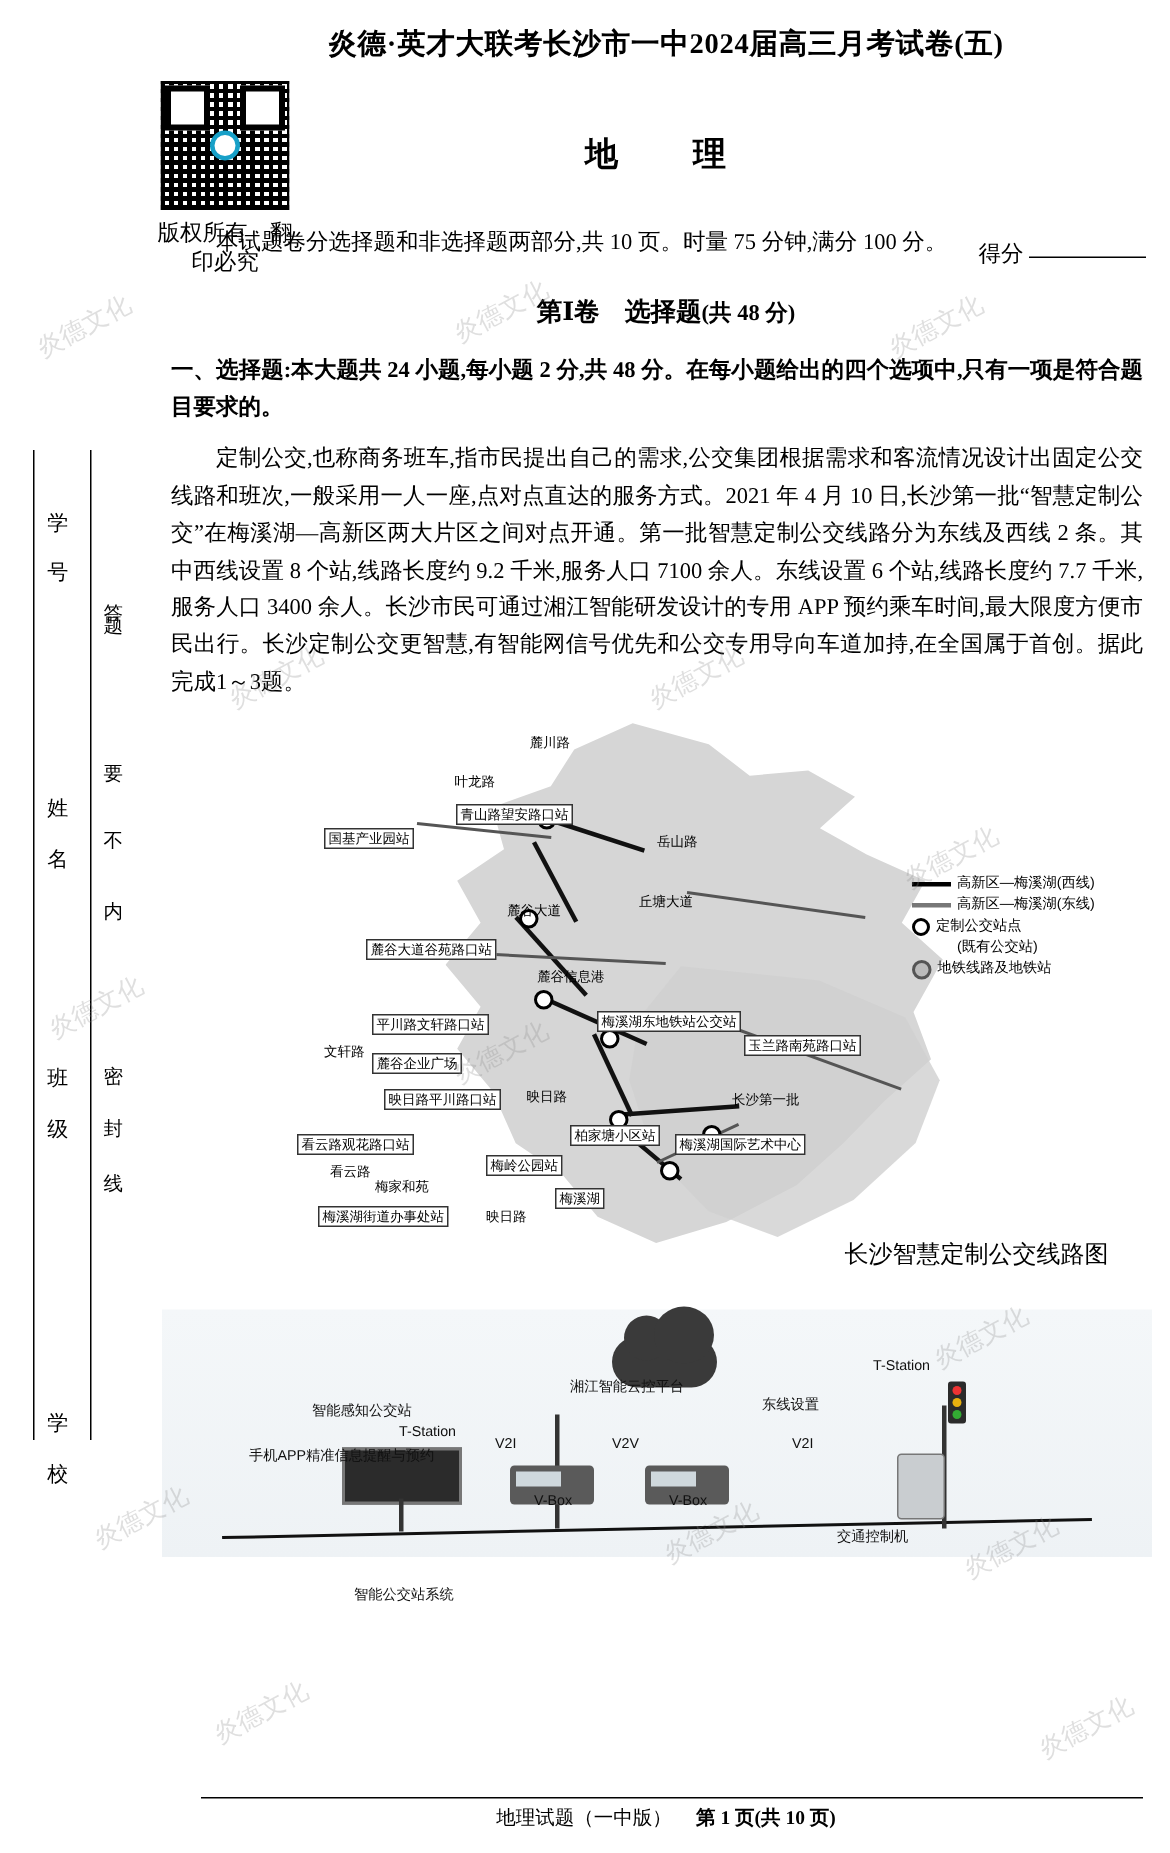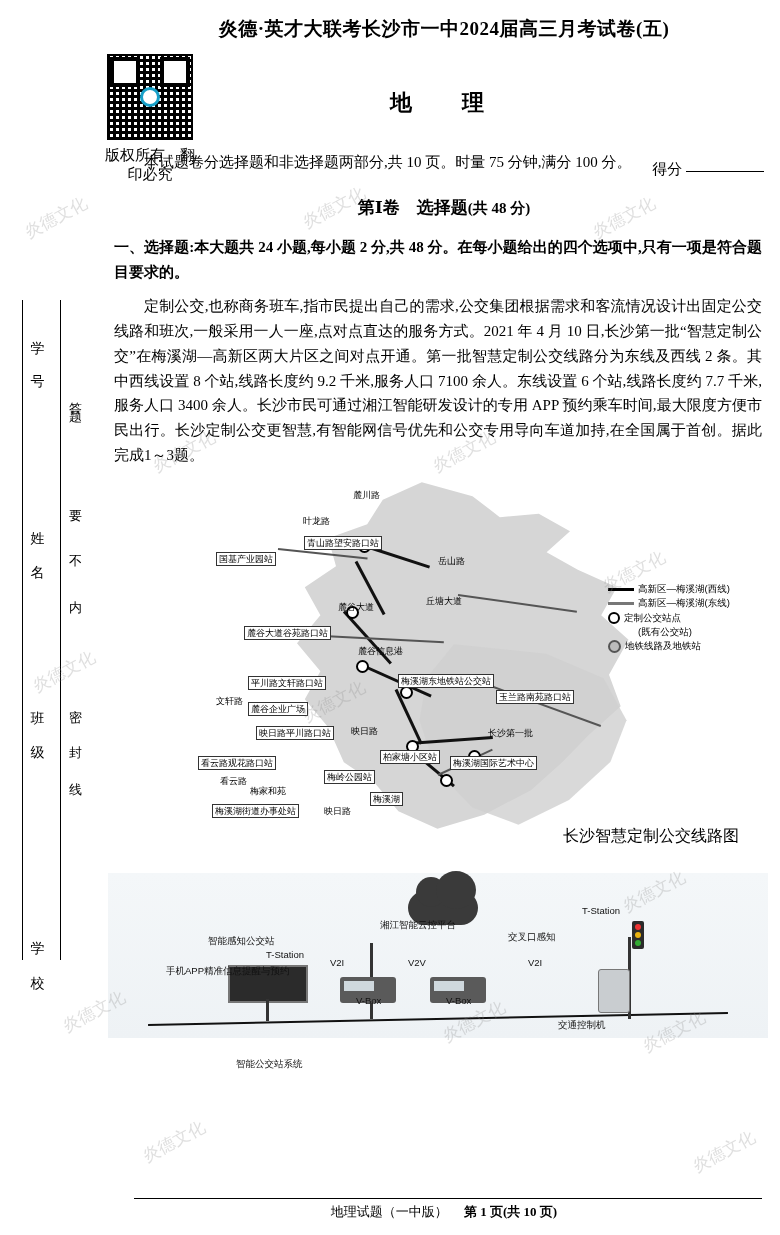--- a/index.html
+++ b/index.html
@@ -489,21 +489,21 @@
       <i style="top:3px;"></i>
       <i style="top:11px; background:#e8b10f;"></i>
       <i style="top:19px; background:#3a3;"></i>
     </div>
     <div class="cabinet" style="left:490px; top:96px;"></div>
 
     <div class="dlabel" style="left:100px; top:62px;">智能感知公交站</div>
     <div class="dlabel" style="left:58px;  top:92px;">手机APP精准信息提醒与预约</div>
     <div class="dlabel" style="left:158px; top:76px;">T-Station</div>
     <div class="dlabel" style="left:272px; top:46px;">湘江智能云控平台</div>
-    <div class="dlabel" style="left:400px; top:58px;">交叉口感知</div>
+    <div class="dlabel" style="left:400px; top:58px;">东线设置</div>
     <div class="dlabel" style="left:474px; top:32px;">T-Station</div>
     <div class="dlabel" style="left:222px; top:84px;">V2I</div>
     <div class="dlabel" style="left:300px; top:84px;">V2V</div>
     <div class="dlabel" style="left:420px; top:84px;">V2I</div>
     <div class="dlabel" style="left:248px; top:122px;">V-Box</div>
     <div class="dlabel" style="left:338px; top:122px;">V-Box</div>
     <div class="dlabel" style="left:128px; top:146px;margin-top:39px;">智能公交站系统</div>
     <div class="dlabel" style="left:450px; top:146px;">交通控制机</div>
   </div>
 

